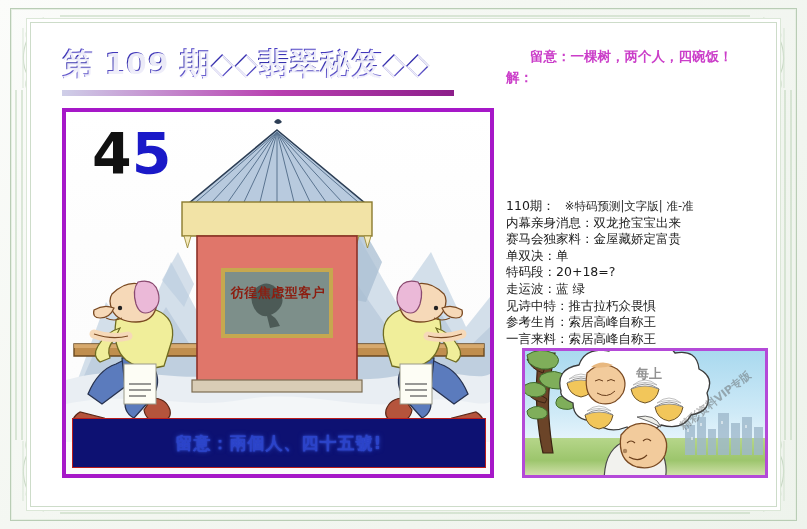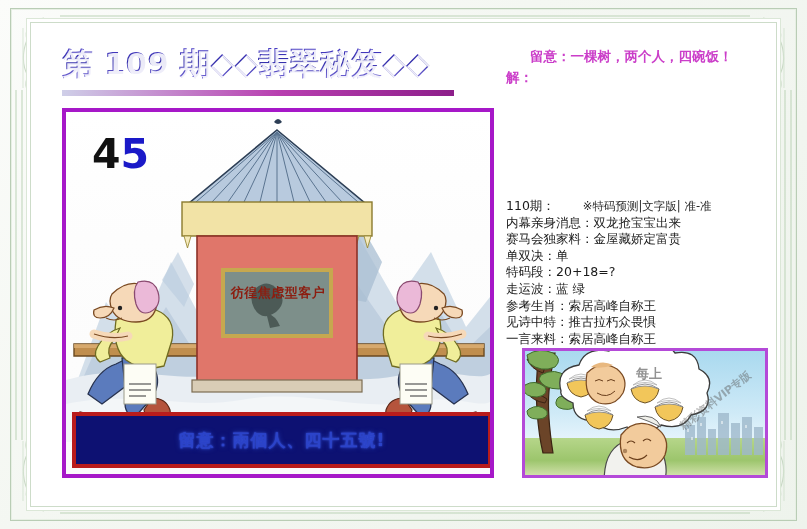--- a/index.html
+++ b/index.html
@@ -68,44 +68,44 @@
   .rc-wrap{
     color:#cb3ec9;font-weight:700;font-size:13.5px;line-height:21px;margin-left:24px;
   }
 
   
   .forecast{position:absolute;left:472px;top:172px;width:268px;}
   .fc-row{
     font-size:12.5px;line-height:16.6px;color:#1a1a1a;white-space:nowrap;
     font-family:"DejaVu Sans","Liberation Sans",sans-serif;
   }
-  .fc-first{display:flex;align-items:baseline;gap:28px;}
+  .fc-first{display:flex;align-items:baseline;gap:10px;}
   .fc-mark{color:#2b2b2b;font-size:11.5px;}
 
   
   .main-panel{
     position:absolute;left:28px;top:82px;width:432px;height:370px;
     border:4px solid #a618c8;background:#ffffff;box-sizing:border-box;
     overflow:hidden;
   }
   .sky{
     position:absolute;left:0;top:0;width:100%;height:100%;
     background:linear-gradient(180deg,#ffffff 0%,#fdfdfd 35%,#fbfbfb 100%);
   }
   .bar-wrap{
     position:absolute;left:6px;bottom:6px;width:calc(100% - 12px);height:48px;
-    background:#0d1172;border:4px solid #b91c1c;
+    background:#0d1172;border:1px solid #b91c1c;
     display:flex;align-items:center;justify-content:center;
   }
   .bar-text{
     font-size:17px;font-weight:700;color:#2b43c9;letter-spacing:1px;
     text-shadow:0 0 2px #3b57e0,0 0 5px #2740b8;
   }
   .num45{
-    position:absolute;left:26px;top:14px;font-size:41px;font-weight:800;
+    position:absolute;left:26px;top:14px;font-size:57px;font-weight:800;
     line-height:57px;font-family:"DejaVu Sans","Liberation Sans",sans-serif;
   }
   .num45 .d1{color:#111111;}
   .num45 .d2{color:#1a19c8;}
   .booth-label{
     position:absolute;left:0;right:0;text-align:center;
     font-size:13px;color:#8c1d10;font-weight:700;letter-spacing:.5px;
   }
 
   
@@ -212,22 +212,22 @@
     <div class="forecast">
       <div class="fc-row fc-first">
         <span>110期：</span>
         <span class="fc-mark">※特码预测|文字版| 准-准</span>
       </div>
       <div class="fc-row">内幕亲身消息：双龙抢宝宝出来</div>
       <div class="fc-row">赛马会独家料：金屋藏娇定富贵</div>
       <div class="fc-row">单双决：单</div>
       <div class="fc-row">特码段：20+18=?</div>
       <div class="fc-row">走运波：蓝  绿</div>
+      <div class="fc-row">见诗中特：推古拉朽众畏惧</div>
       <div class="fc-row">参考生肖：索居高峰自称王</div>
-      <div class="fc-row">见诗中特：推古拉朽众畏惧</div>
       <div class="fc-row">一言来料：索居高峰自称王</div>
     </div>
 
     <div class="main-panel">
       <div class="sky"></div>
 
       <svg style="position:absolute;left:0;top:0;width:100%;height:100%" viewBox="0 0 424 362" preserveAspectRatio="none">
 
         <g>
           <path d="M0 300 L40 190 L70 230 L105 150 L150 235 L190 200 L215 255 L250 175 L290 120 L330 190 L365 140 L400 215 L424 185 L424 310 L0 310 Z" fill="#cbd9e6" opacity=".85"></path>

